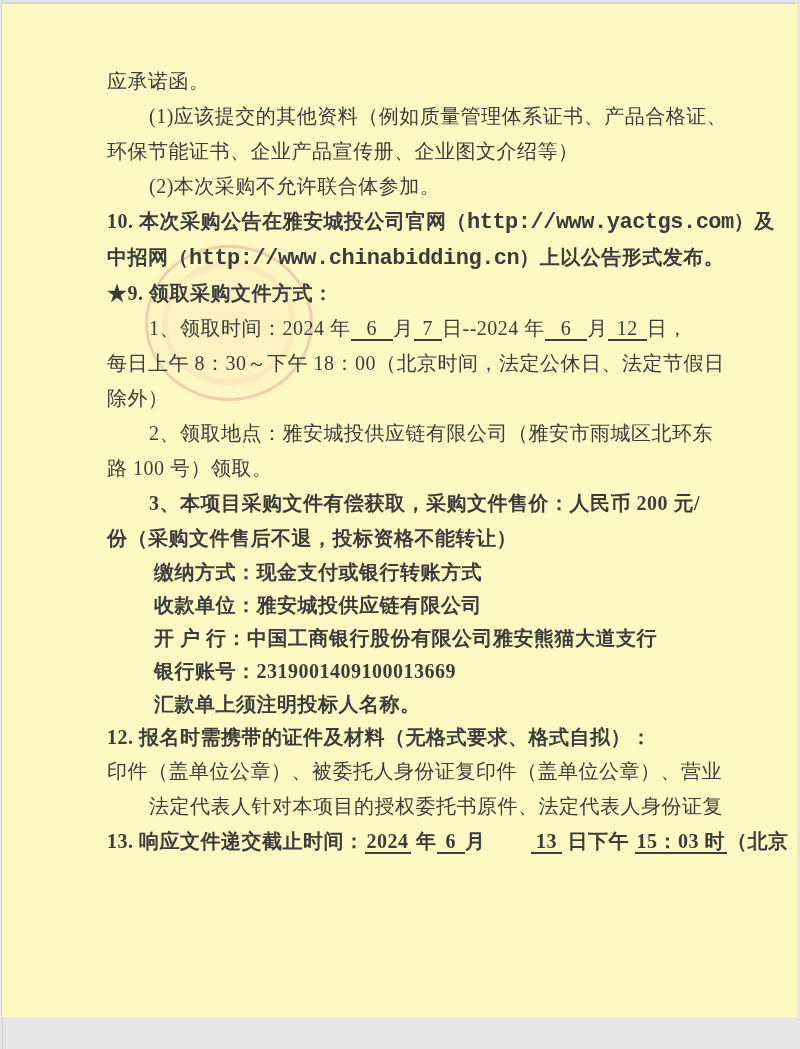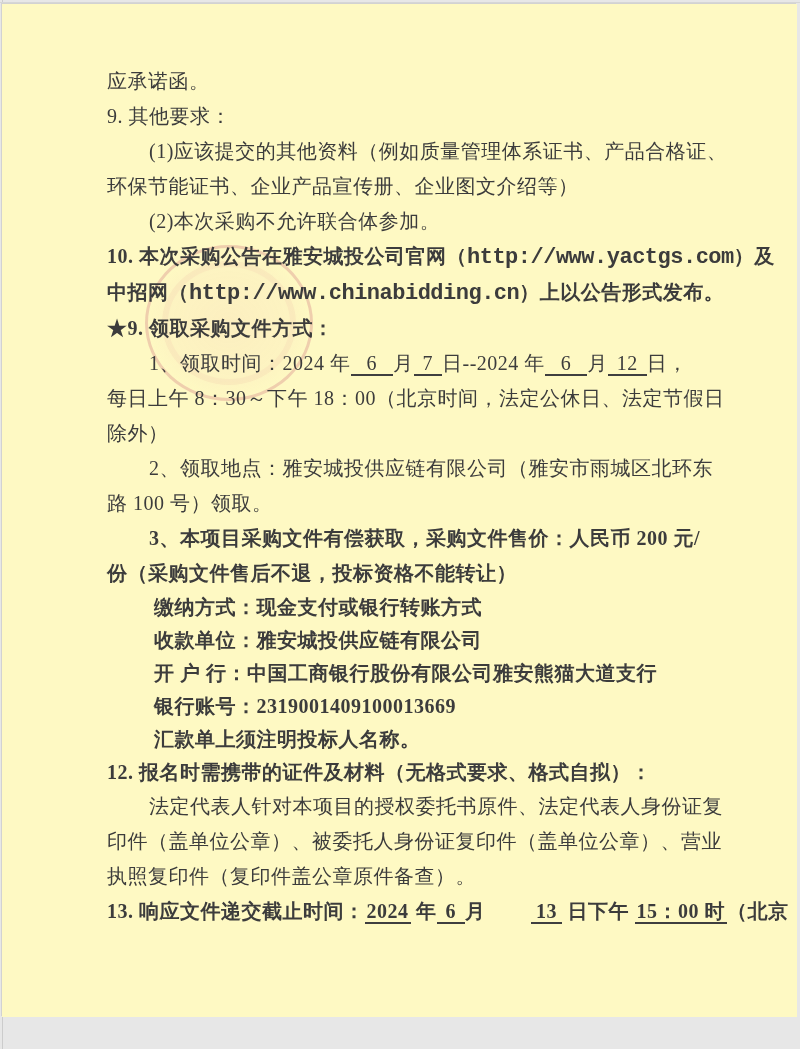--- a/index.html
+++ b/index.html
@@ -100,38 +100,36 @@
 </head>
 <body>
 
 <div class="edge-left"></div>
 <div class="edge-top"></div>
 
 <div class="page">
   <div class="stamp"></div>
   <div class="content">
       <p class="line"><span>应承诺函。</span></p>
-      <p class="line gs"><span>9. 其他要求：</span></p>
       <p class="line indent1 gm"><span>(1)应该提交的其他资料（例如质量管理体系证书、产品合格证、</span></p>
       <p class="line"><span>环保节能证书、企业产品宣传册、企业图文介绍等）</span></p>
       <p class="line indent1"><span>(2)本次采购不允许联合体参加。</span></p>
       <p class="line gm b"><span>10. 本次采购公告在雅安城投公司官网（</span><span class="m">http://www.yactgs.com</span><span>）及</span></p>
       <p class="line b"><span>中招网（</span><span class="m">http://www.chinabidding.cn</span><span>）上以公告形式发布。</span></p>
       <p class="line b"><span>★</span><span>9. 领取采购文件方式：</span></p>
       <p class="line indent1"><span>1、领取时间：2024 年</span><span class="u wide">6</span><span>月</span><span class="u med">7</span><span>日--2024 年</span><span class="u wide">6</span><span>月</span><span class="u med">12</span><span>日，</span></p>
       <p class="line"><span>每日上午 8：30～下午 18：00（北京时间，法定公休日、法定节假日</span></p>
       <p class="line"><span>除外）</span></p>
       <p class="line indent1 gm"><span>2、领取地点：雅安城投供应链有限公司（雅安市雨城区北环东</span></p>
       <p class="line"><span>路 100 号）领取。</span></p>
       <p class="line indent1 gl b"><span>3、本项目采购文件有偿获取，采购文件售价：人民币 200 元/</span></p>
       <p class="line b"><span>份（采购文件售后不退，投标资格不能转让）</span></p>
       <p class="line indent2 gm tight"><span>缴纳方式：现金支付或银行转账方式</span></p>
       <p class="line indent2 tight"><span>收款单位：雅安城投供应链有限公司</span></p>
       <p class="line indent2 tight"><span>开 户 行：中国工商银行股份有限公司雅安熊猫大道支行</span></p>
       <p class="line indent2 tight"><span>银行账号：2319001409100013669</span></p>
       <p class="line indent2 tight"><span>汇款单上须注明投标人名称。</span></p>
       <p class="line b tight"><span>12. 报名时需携带的证件及材料（无格式要求、格式自拟）：</span></p>
+      <p class="line"><span>印件（盖单位公章）、被委托人身份证复印件（盖单位公章）、营业</span></p>
       <p class="line indent1 gl"><span>法定代表人针对本项目的授权委托书原件、法定代表人身份证复</span></p>
-      <p class="line"><span>印件（盖单位公章）、被委托人身份证复印件（盖单位公章）、营业</span></p>
-      <p class="line"><span>执照复印件（复印件盖公章原件备查）。</span></p>
-      <p class="line b"><span>13. 响应文件递交截止时间：</span><span class="u">2024</span><span> 年</span><span class="u med">6</span><span>月 </span><span class="u sm">13</span><span> 日下午 </span><span class="u">15：00 时</span><span>（北京</span></p>
+      <p class="line b"><span>13. 响应文件递交截止时间：</span><span class="u">2024</span><span> 年</span><span class="u med">6</span><span>月 </span><span class="u sm">13</span><span> 日下午 </span><span class="u">15：03 时</span><span>（北京</span></p>
     </div>
 </div>
 
 </body></html>

